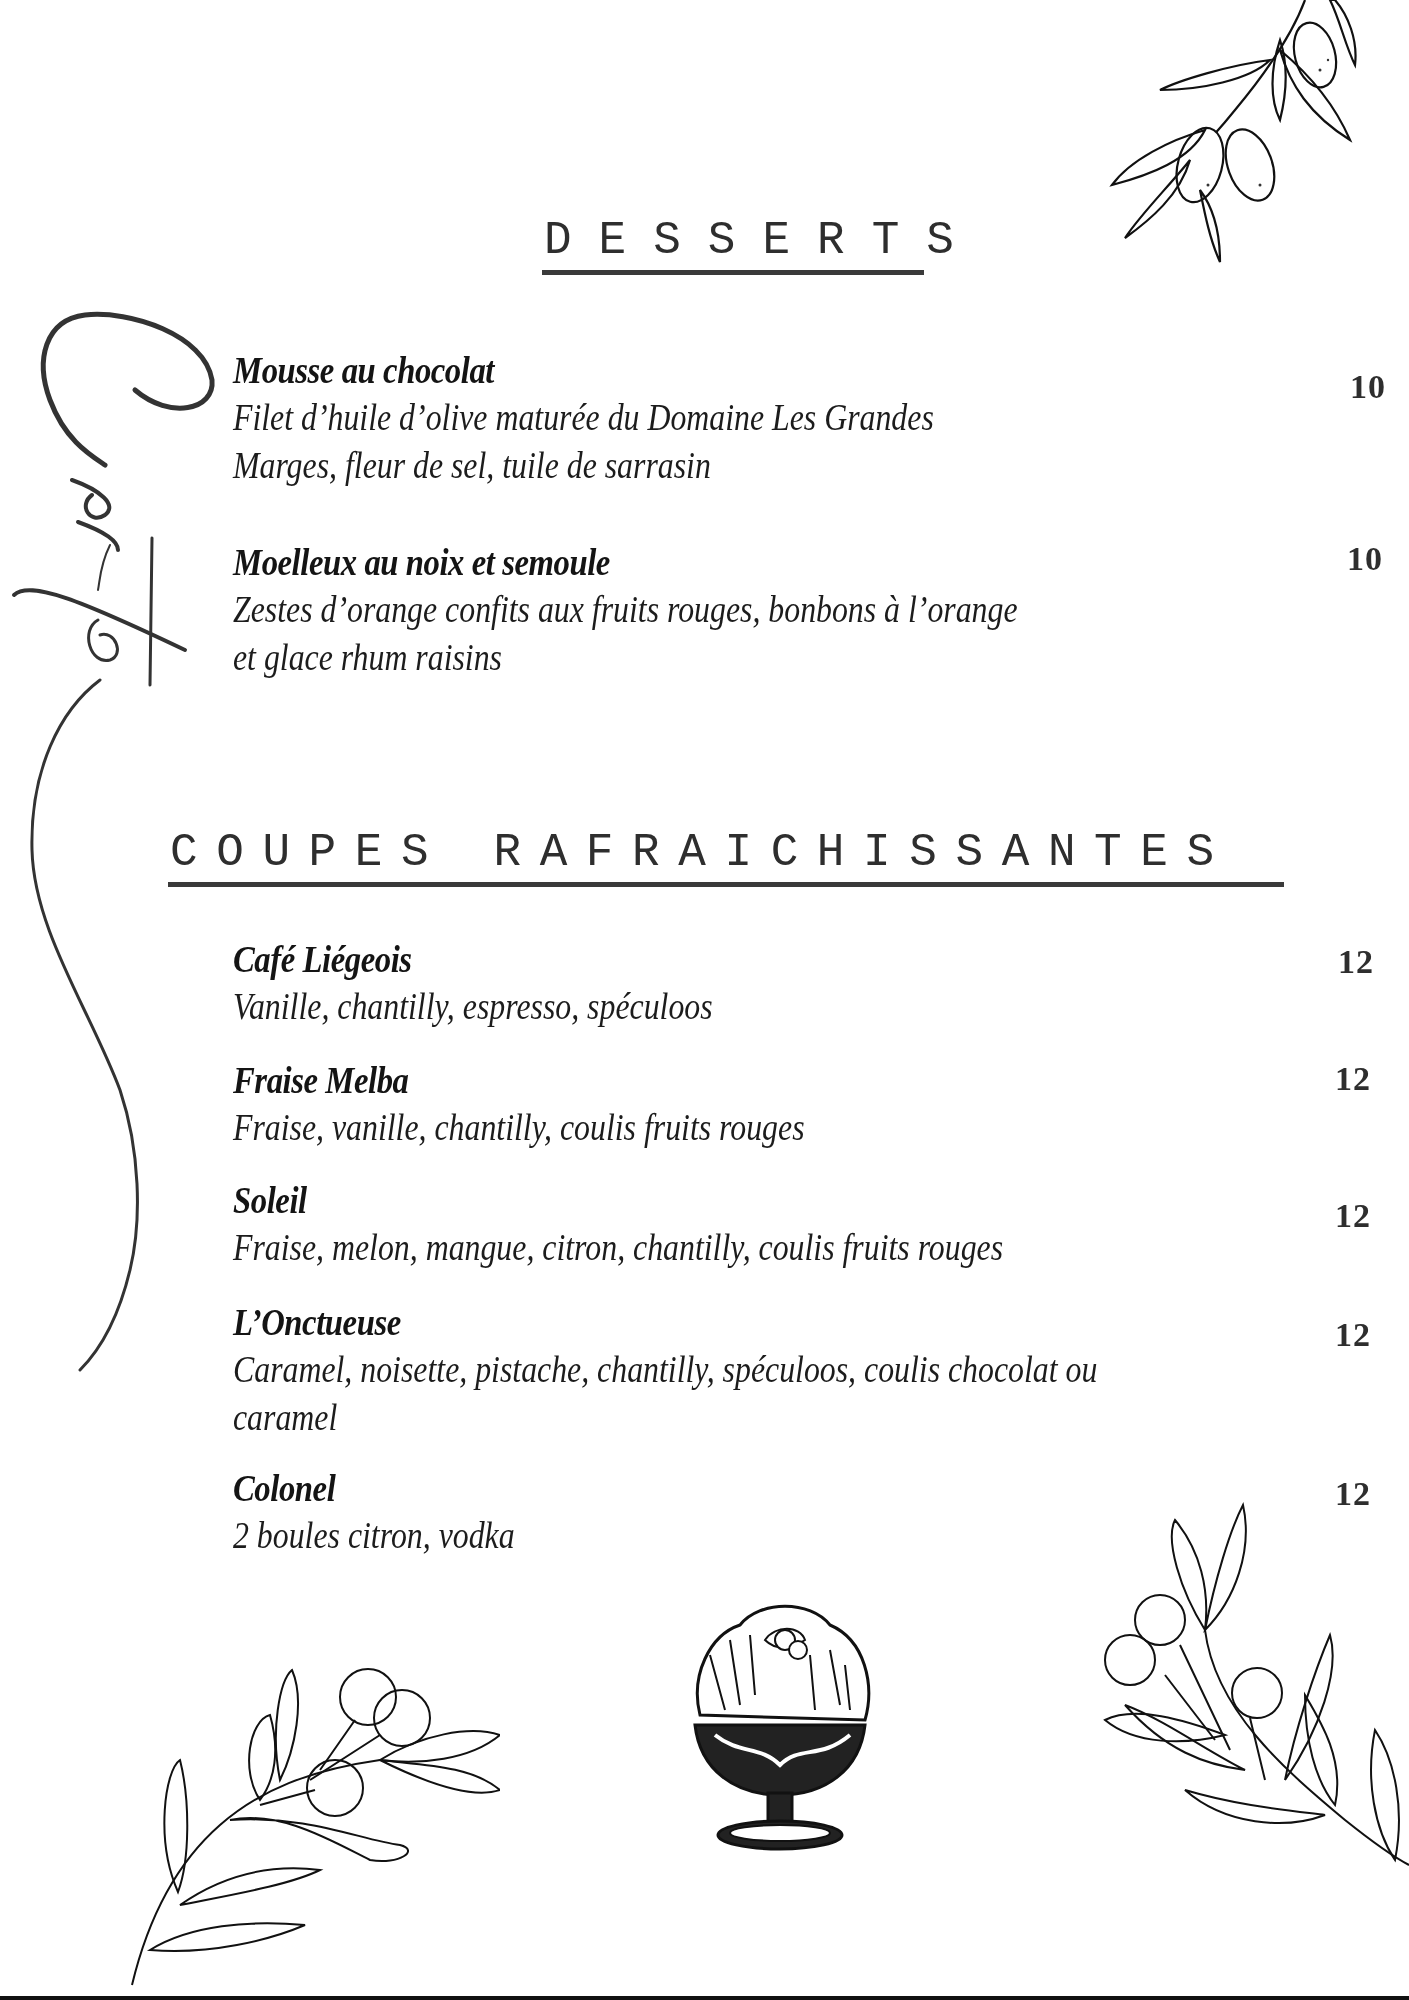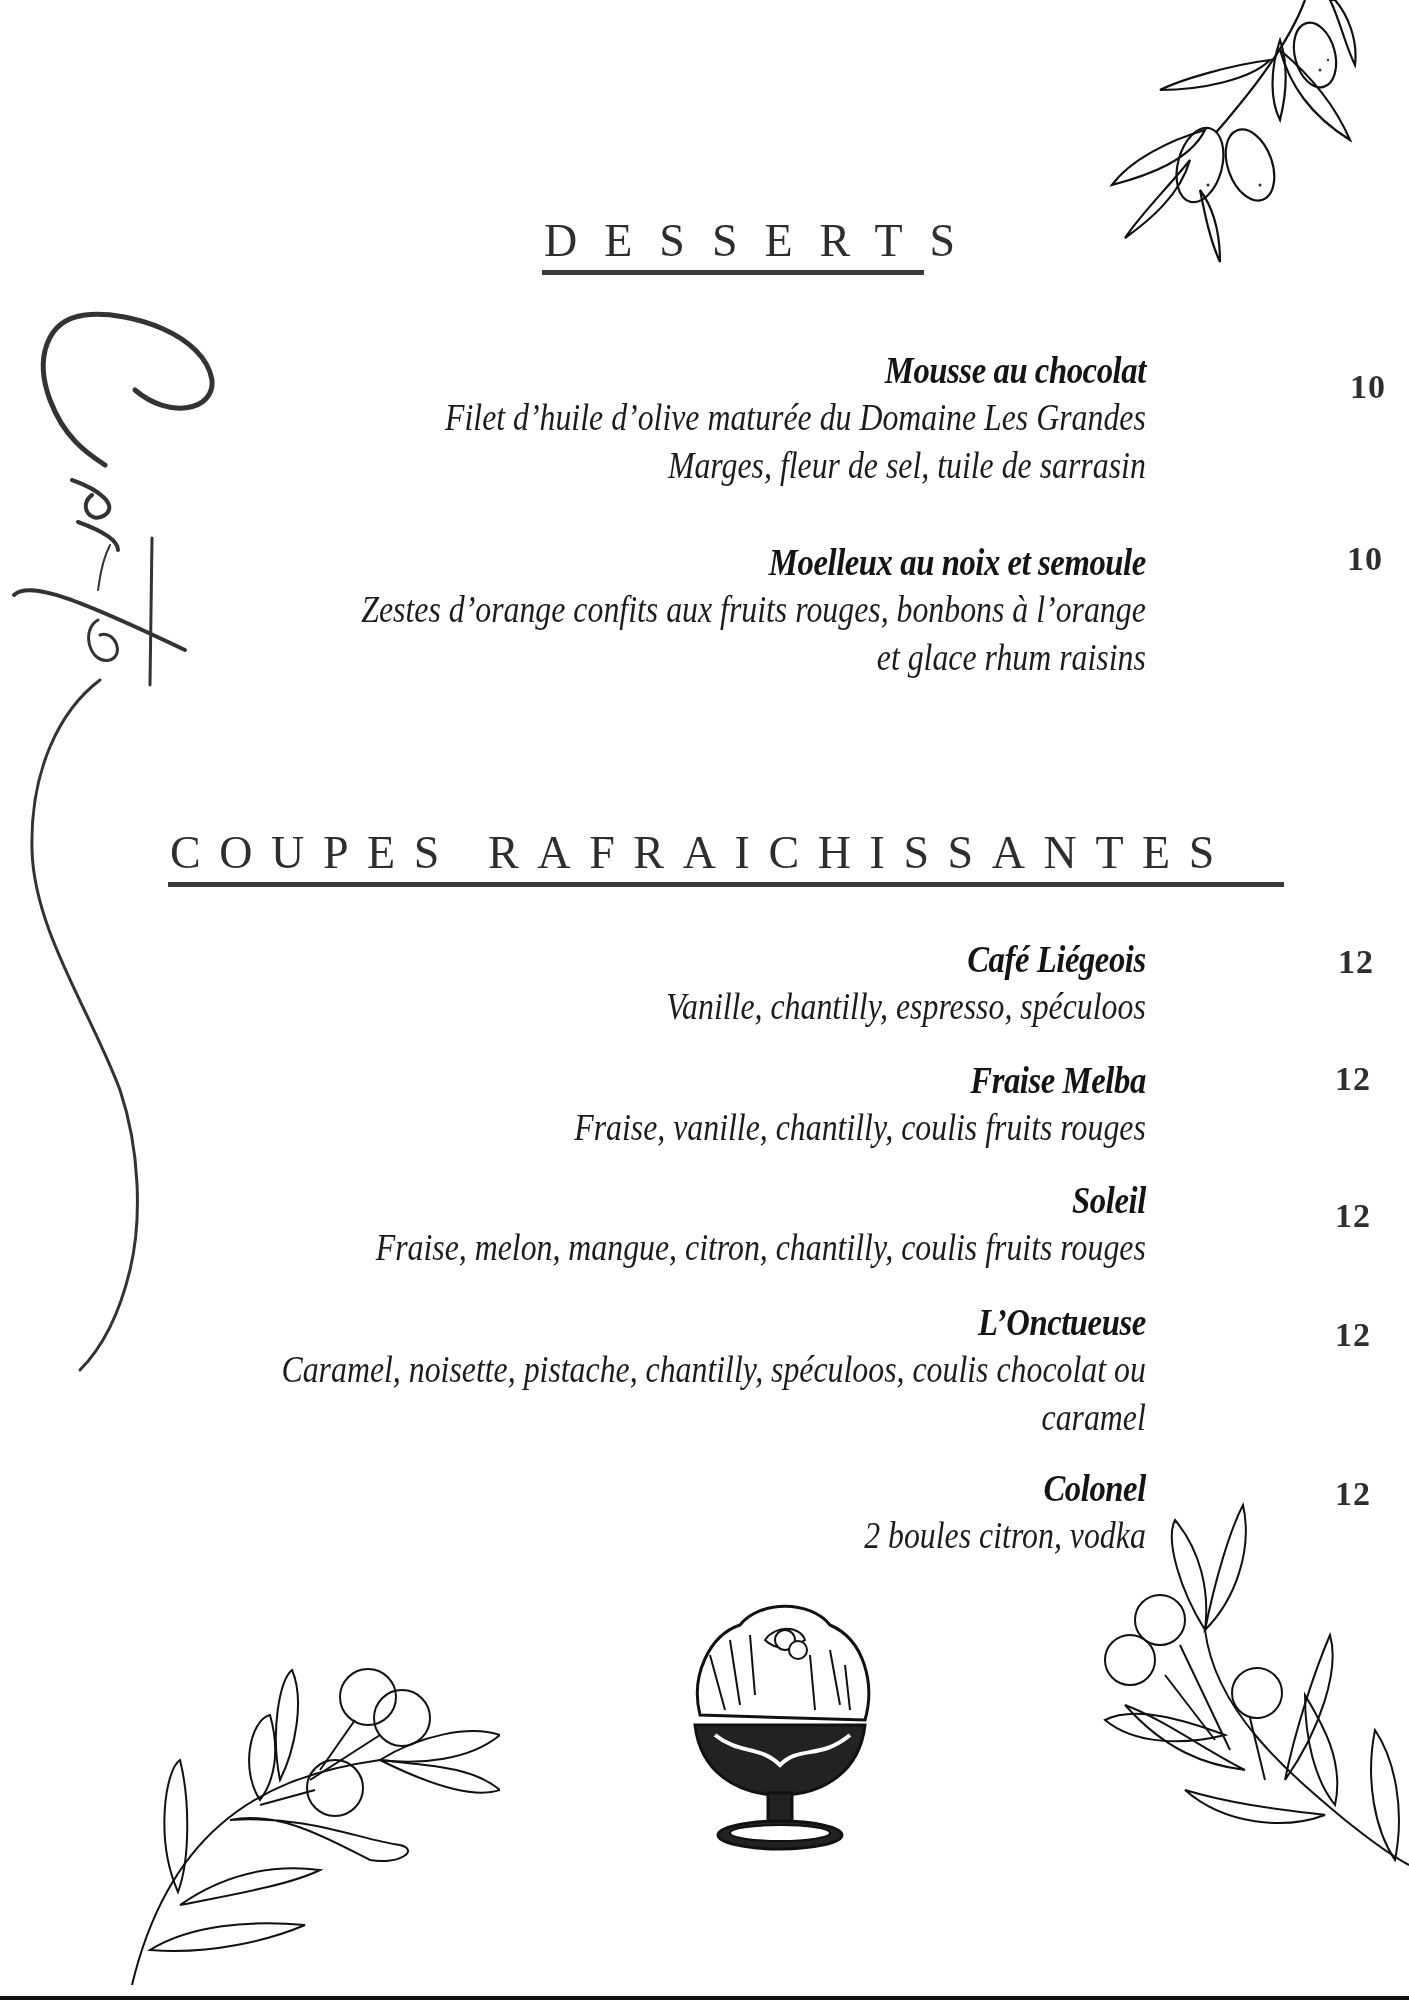--- a/index.html
+++ b/index.html
@@ -1,28 +1,28 @@
 <!DOCTYPE html>
 <html><head>
   <meta charset="utf-8">
   <style>
     html, body { margin: 0; padding: 0; background: #ffffff; }
     body {
       width: 1409px; height: 2000px; position: relative; overflow: hidden;
       font-family: "Liberation Serif", "DejaVu Serif", serif; color: #1a1a1a;
     }
     .section-title {
-      position: absolute; font-family: Liberation Serif, serif;
+      position: absolute; font-family: Liberation Mono, monospace;
       font-weight: normal; color: #2e2e2e; text-align: left; white-space: nowrap;
       border-bottom: 5px solid #3a3a3a; line-height: 1;
     }
     #title-desserts { left: 542px; top: 218px; font-size: 46px; letter-spacing: 27px; padding: 0 0 6px 2px; width: 380px; }
     #title-coupes { left: 168px; top: 830px; font-size: 46px; letter-spacing: 18.6px; padding: 0 0 6px 2px; width: 1114px; }
 
-    .item { position: absolute; left: 217px; width: 1080px; font-style: italic; text-align: right; }
+    .item { position: absolute; left: 233px; width: 1080px; font-style: italic; }
     .item-name { font-weight: bold; font-size: 38px; line-height: 48px; letter-spacing: -0.5px; color: #141414; transform: scaleX(0.86); transform-origin: left; white-space: nowrap; }
     .item-desc { font-size: 37px; line-height: 48px; color: #1c1c1c; transform: scaleX(0.86); transform-origin: left; white-space: pre-line; }
     .price { position: absolute; font-family: Liberation Serif, serif; font-size: 34px; font-weight: bold; color: #2e2e2e; letter-spacing: 1px; }
 
     .deco { position: absolute; }
     .bottom-rule { position: absolute; left: 0; top: 1996px; width: 1409px; height: 4px; background: #111; }
   </style>
 </head>
 <body>
 

